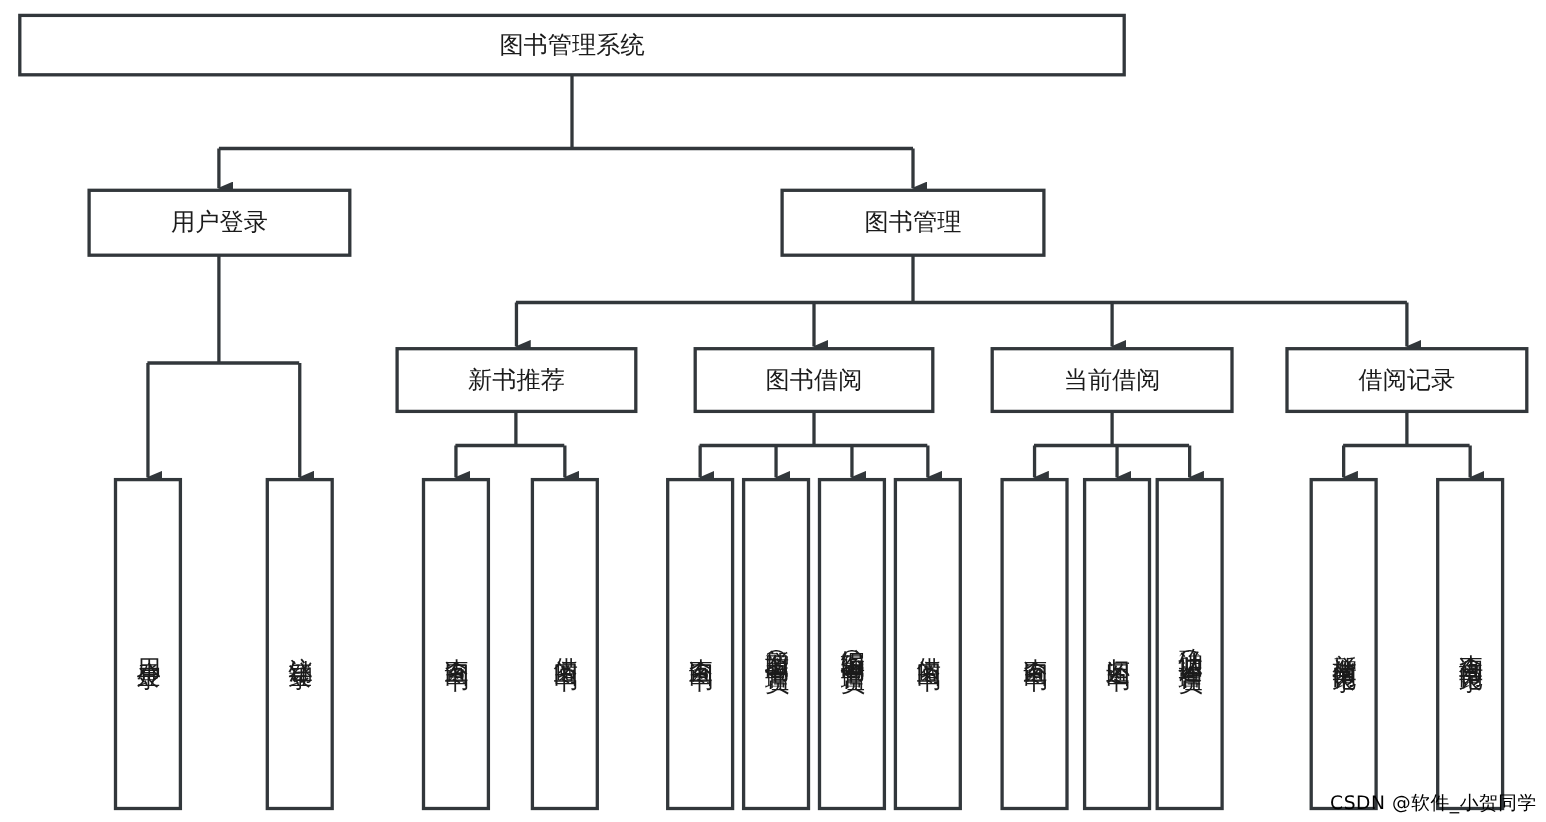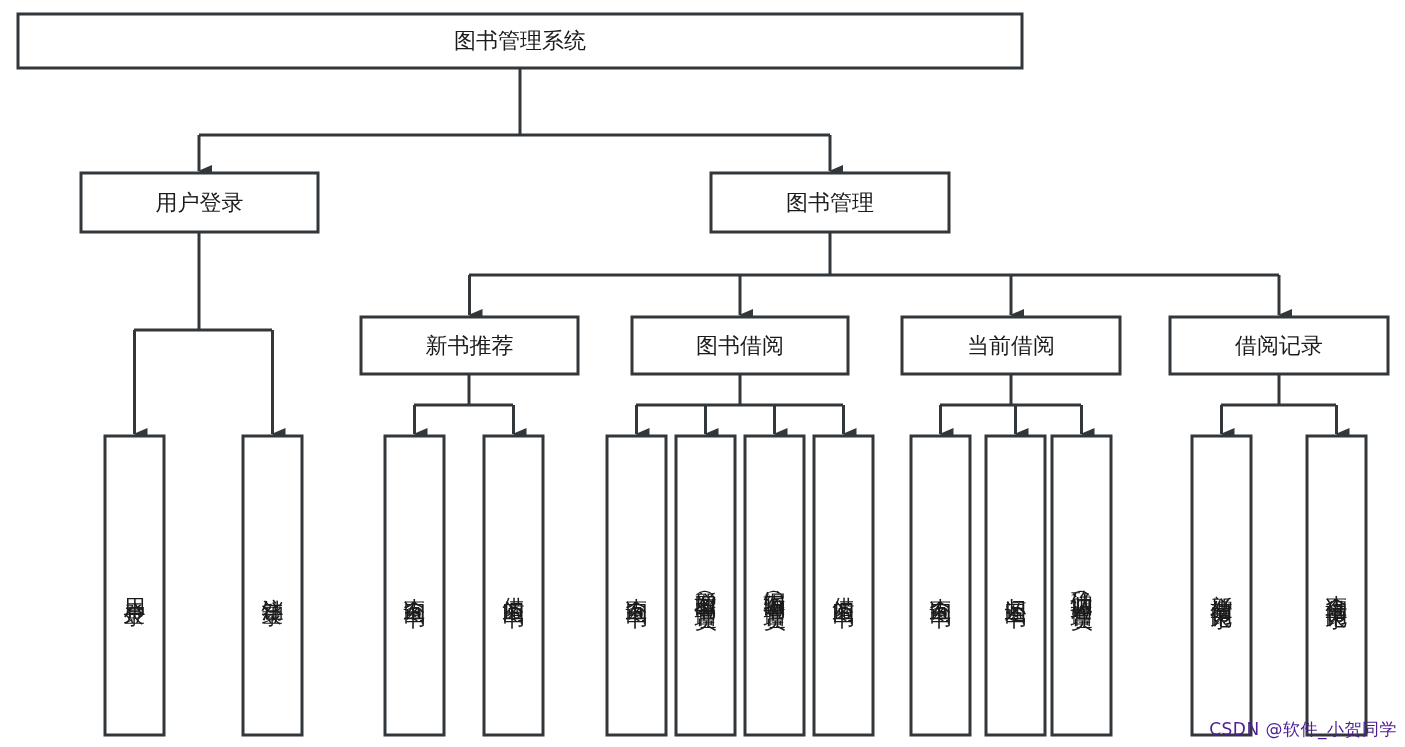--- a/index.html
+++ b/index.html
@@ -62,21 +62,21 @@
     text-align: center;
     pointer-events: none;
     user-select: none;
   }
   .watermark {
     position: absolute;
     right: 8px;
     bottom: 6px;
     font-family: "DejaVu Sans", "Liberation Sans", sans-serif;
     font-size: 17px;
-    color: #4c1d95;
+    color: #000000;
     white-space: nowrap;
     letter-spacing: 0.5px;
   }
 </style>
 </head>
 <body>
 
 <div id="diagram-root">
 
   <svg class="canvas" viewBox="0 0 1405 747">

